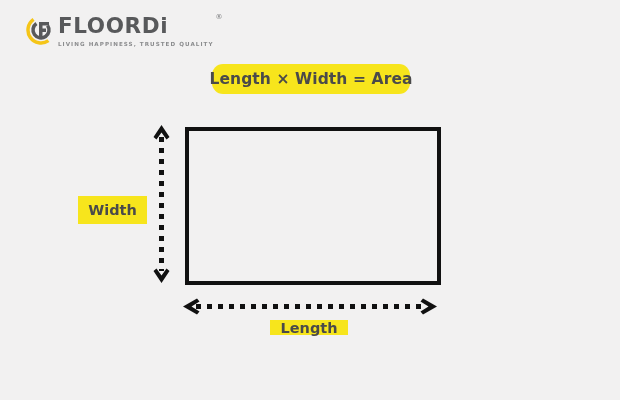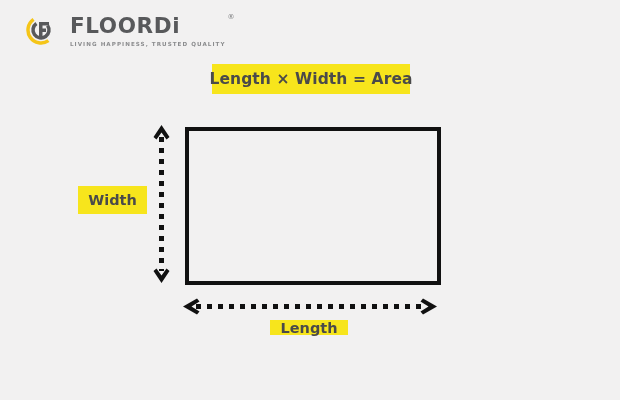--- a/index.html
+++ b/index.html
@@ -31,21 +31,21 @@
     align-items: flex-start;
   }
   #logo-mark {
     width: 30px;
     height: 30px;
     flex: 0 0 30px;
     margin-top: 1px;
   }
   #logo-text-wrap {
     position: relative;
-    margin-left: 14px;
+    margin-left: 2px;
     padding-top: 1px;
   }
   #logo-wordmark {
     font-family: "DejaVu Sans", sans-serif;
     font-size: 21.5px;
     font-weight: bold;
     letter-spacing: 0.6px;
     color: #58595b;
     line-height: 1;
     white-space: nowrap;
@@ -83,24 +83,25 @@
     white-space: nowrap;
     box-sizing: border-box;
   }
   #title-chip {
     left: 212px;
     top: 64px;
     width: 198px;
     height: 30px;
     font-size: 15.5px;
     letter-spacing: 0.1px;
+    border-radius: 11px;
   }
   #width-chip {
     left: 78px;
-    top: 186px;
+    top: 196px;
     width: 69px;
     height: 28px;
     font-size: 14.5px;
   }
   #length-chip {
     left: 270px;
     top: 320px;
     width: 78px;
     height: 15px;
     font-size: 14.5px;

